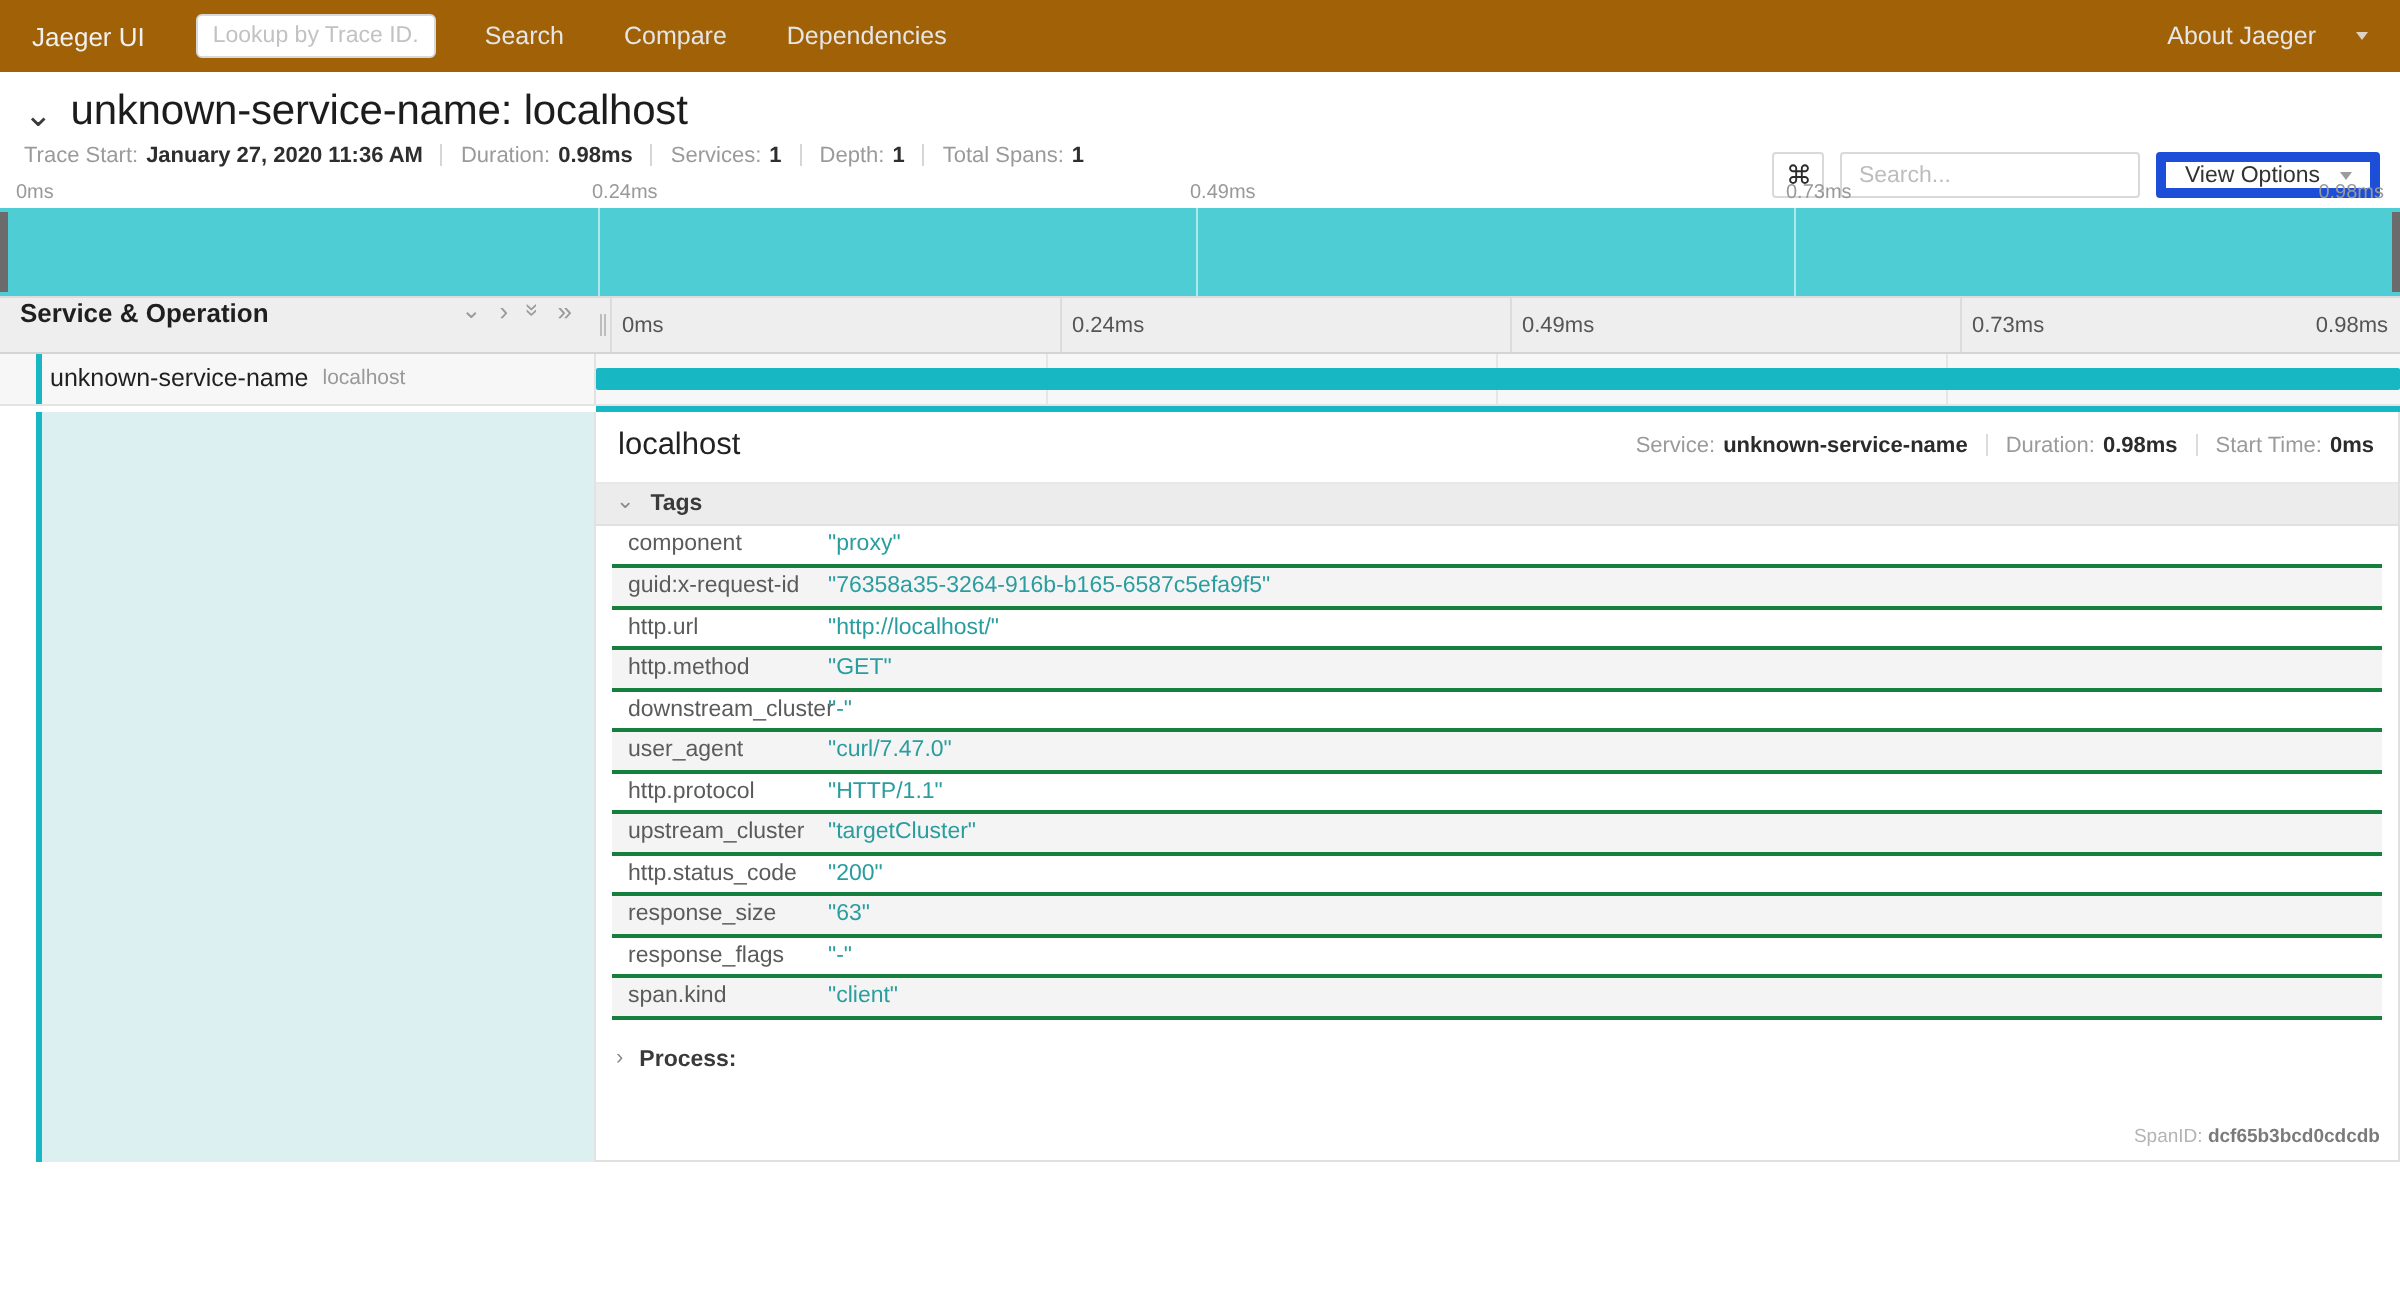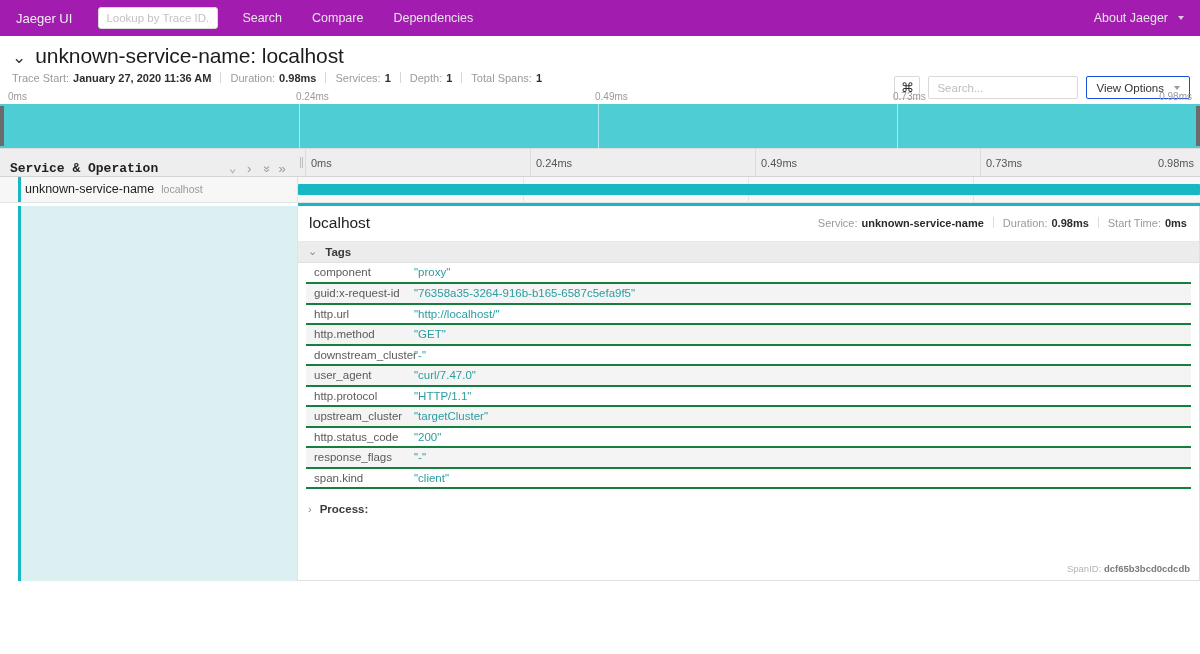--- a/index.html
+++ b/index.html
@@ -7,21 +7,21 @@
     margin: 0; padding: 0;
     width: 1200px; height: 654px;
     background: #fff;
     font-family: "Liberation Sans", sans-serif;
     -webkit-font-smoothing: antialiased;
   }
 
   
   .navbar {
     height: 36px;
-    background: #a21caf;
+    background: #a16207;
     display: flex;
     align-items: center;
     padding: 0 16px;
     color: #e8e8e8;
   }
   .nav-brand {
     font-size: 13px;
     color: #f0f0f0;
     margin-right: 26px;
     white-space: nowrap;
@@ -46,21 +46,21 @@
     text-decoration: none;
     white-space: nowrap;
     cursor: pointer;
   }
   .nav-spacer { flex: 1; }
   .nav-about {
     font-size: 12.5px;
     color: #e6e6e6;
     display: flex;
     align-items: center;
-    gap: 10px;
+    gap: 20px;
     cursor: pointer;
     white-space: nowrap;
   }
   .caret-sm {
     display: inline-block;
     width: 0; height: 0;
     border-left: 3.5px solid transparent;
     border-right: 3.5px solid transparent;
     border-top: 4px solid currentColor;
     opacity: .85;
@@ -113,21 +113,21 @@
     background: #fff;
     font-size: 11.5px;
     color: #555;
     padding: 0 8px;
     outline: none;
     font-family: "Liberation Sans", sans-serif;
   }
   .search-box::placeholder { color: #bdbdbd; }
   .viewopt-btn {
     height: 23px;
-    border: 1px solid #1d4ed8;
+    border: 5px solid #1d4ed8;
     border-radius: 2px;
     background: #fff;
     font-size: 11.5px;
     color: #333;
     padding: 0 9px;
     display: flex; align-items: center; gap: 10px;
     cursor: pointer;
     white-space: nowrap;
   }
   .th-meta {
@@ -197,25 +197,24 @@
     display: flex;
     height: 29px;
     background: #eee;
     border-top: 1px solid #dcdcdc;
     border-bottom: 1px solid #d4d4d4;
     align-items: center;
   }
   .colhead-left {
     width: 298px;
     display: flex;
-    align-items: flex-end;
+    align-items: flex-start;
     padding: 0 6px 0 10px;
     height: 100%;
     background: #eee;
-    font-family: Liberation Mono, monospace;
   }
   .colhead-title {
     font-size: 13px;
     font-weight: bold;
     color: #1f1f1f;
     flex: 1;
   }
   .collapse-icons {
     display: flex; align-items: center; gap: 9px;
     color: #9b9b9b;
@@ -594,20 +593,24 @@
             </tr>
             <tr>
               <td class="tk">upstream_cluster</td>
               <td class="tv">"targetCluster"</td>
             </tr>
             <tr>
               <td class="tk">http.status_code</td>
               <td class="tv">"200"</td>
             </tr>
             <tr>
+              <td class="tk">response_size</td>
+              <td class="tv">"63"</td>
+            </tr>
+            <tr>
               <td class="tk">response_flags</td>
               <td class="tv">"-"</td>
             </tr>
             <tr>
               <td class="tk">span.kind</td>
               <td class="tv">"client"</td>
             </tr>
           </tbody>
       </table>
 

